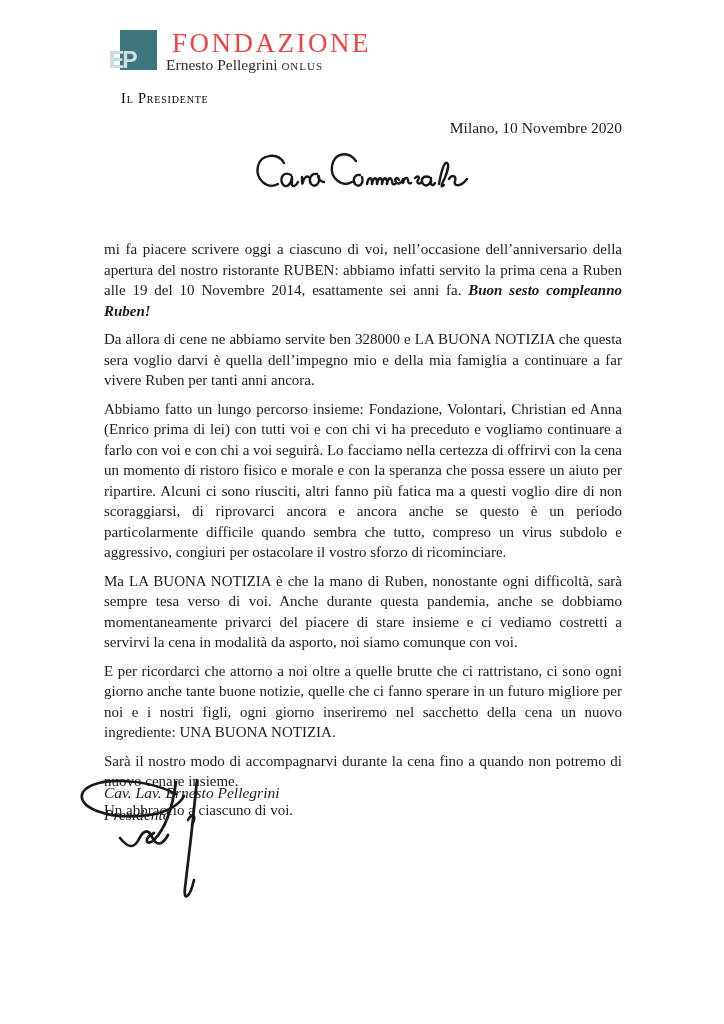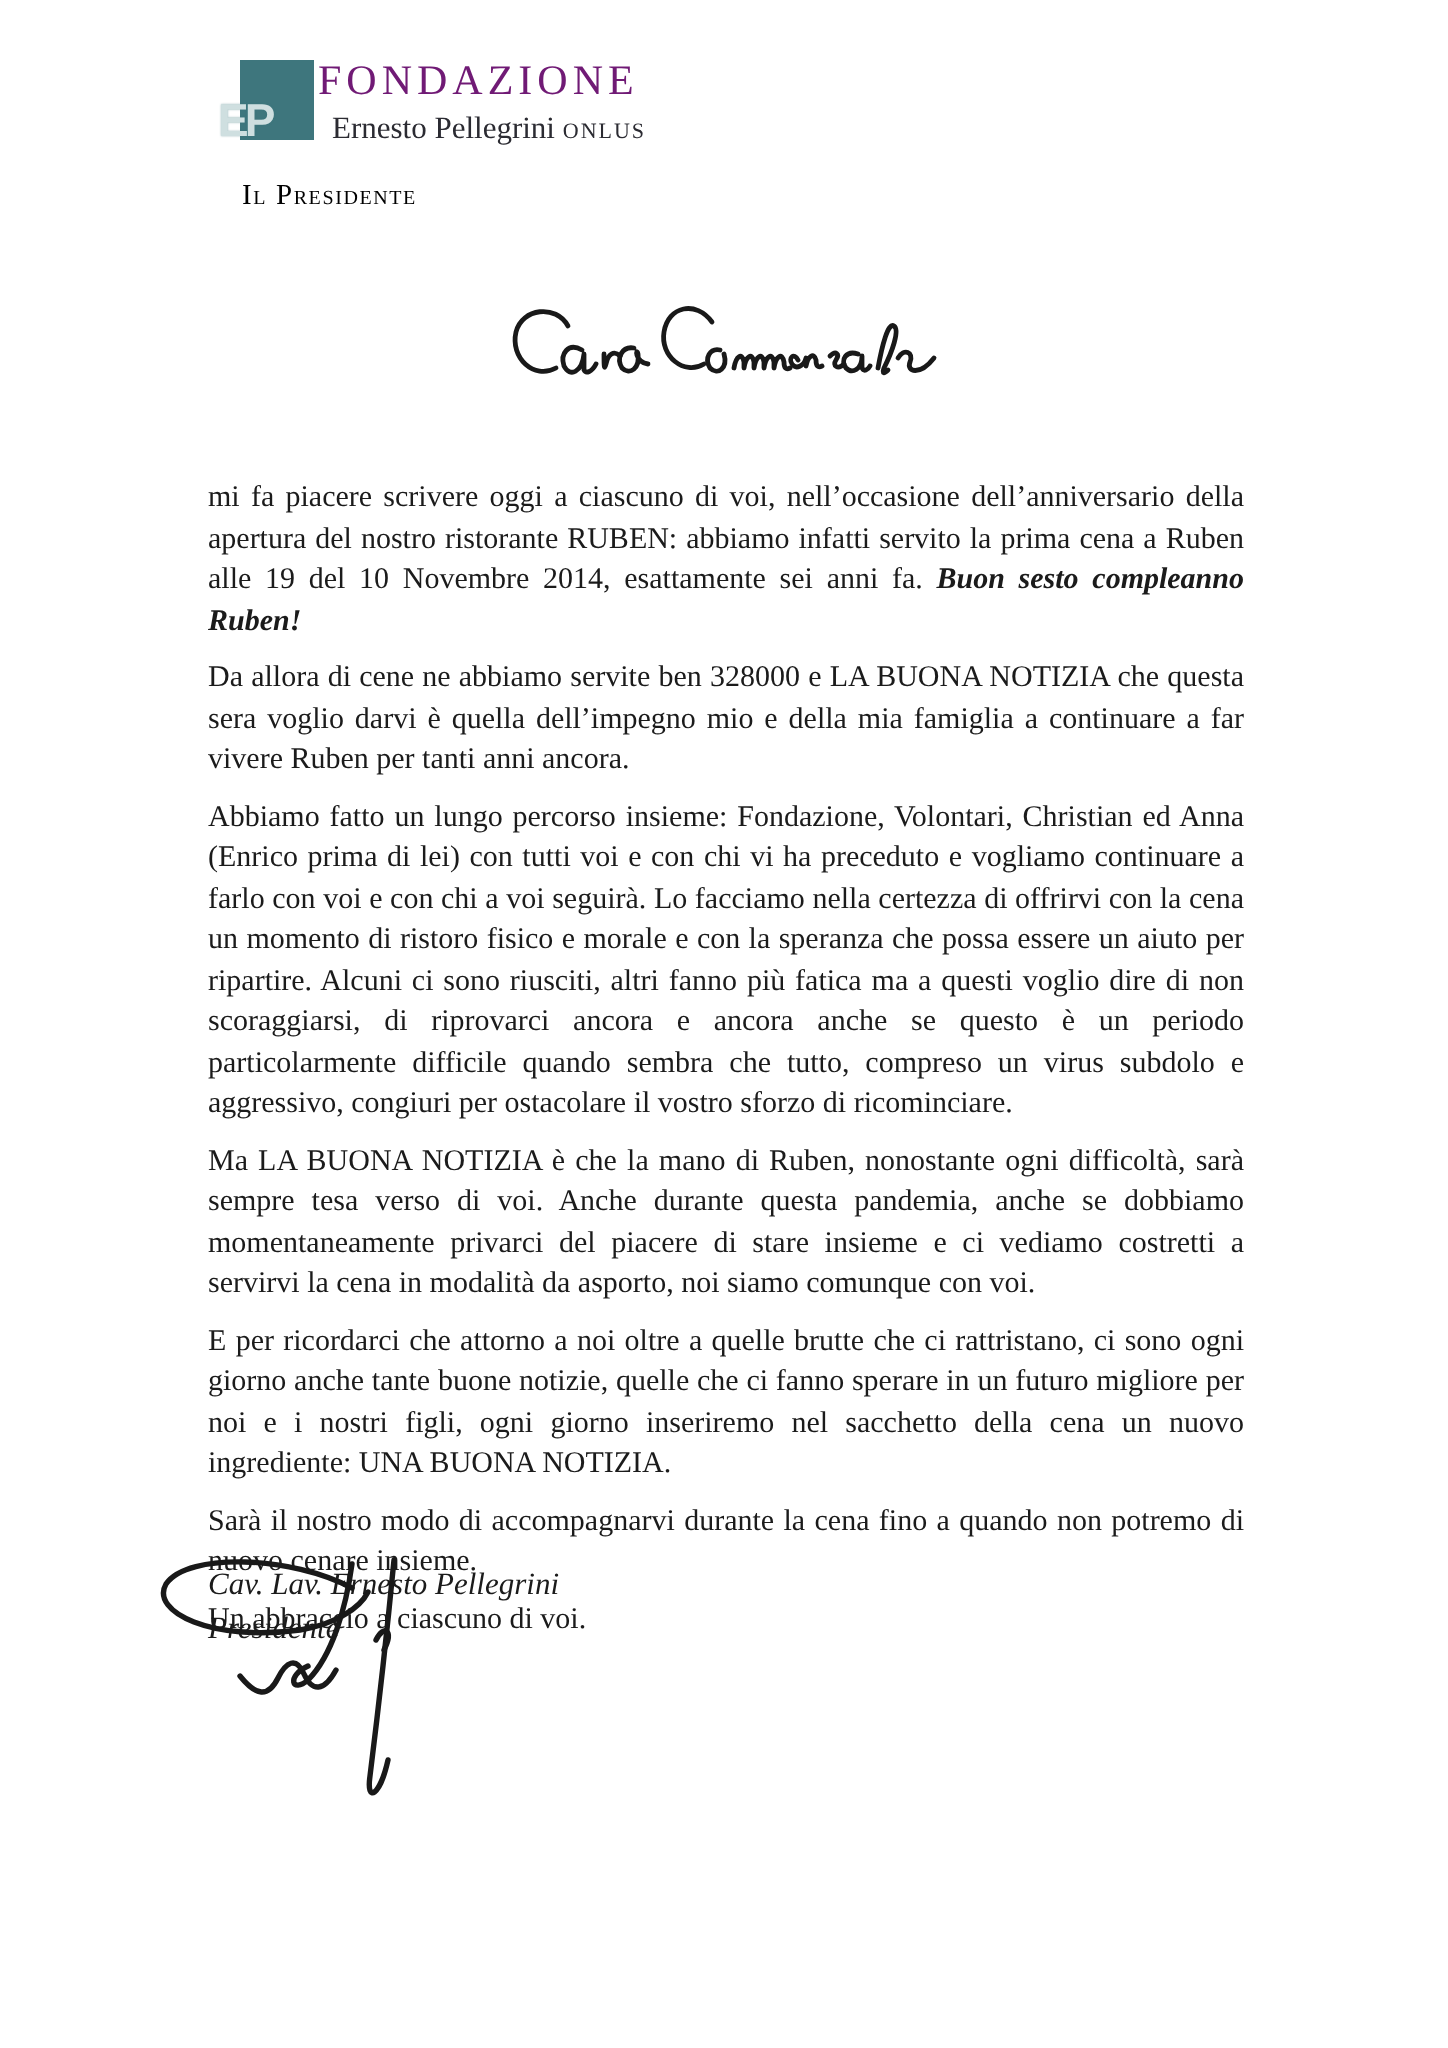--- a/index.html
+++ b/index.html
@@ -22,24 +22,24 @@
   }
   .logo-monogram {
     position:absolute; left:-11px; top:17px;
     font-size:23px; font-weight:bold;
     letter-spacing:-2px;
     color:#cfdfe0;
     text-shadow:0 0 1px rgba(62,118,125,.55);
     font-family:Liberation Sans, sans-serif;
   }
   .logo-title {
-    position:absolute; left:39px; top:-2px;
-    font-size:21px; letter-spacing:2.5px;
+    position:absolute; left:52px; top:-2px;
+    font-size:27px; letter-spacing:2.5px;
     font-weight:normal;
-    color:#701a75;
+    color:#ef4444;
     white-space:nowrap;
   }
   .logo-subtitle {
     position:absolute; left:46px; top:26px;
     font-size:15.5px; color:#2b2b32; white-space:nowrap;
   }
   .smallcaps { font-variant:small-caps; letter-spacing:1px;text-align:center; }
   .role-line {
     position:absolute; left:121px; top:90px;
     font-variant:small-caps;
@@ -84,20 +84,21 @@
     <div class="logo-square" style="background: rgb(62, 118, 125);"></div>
     <div class="logo-monogram">EP</div>
     <div class="logo-title">FONDAZIONE</div>
     <div class="logo-subtitle">
       <span>Ernesto Pellegrini </span><span class="smallcaps">onlus</span>
     </div>
   </div>
 
   <div class="role-line">Il Presidente</div>
 
+  <div class="dateline">Milano, 10 Novembre 2020</div>
 
   <svg class="salutation-svg" role="img" width="220" height="60" viewBox="0 0 220 60" aria-label="Caro Commensale">
     <g class="ink-path" stroke-width="2.4">
       <path d="M34 15 C28 4 11 6 8 18 C5 31 17 42 28 36"></path>
       <path d="M41 27 C34 23 30 29 32 35 C35 41 41 38 42 29 L42 37 C43 39 46 38 48 34"></path>
       <path d="M52 29 C52 34 52 38 53 34 C54 29 57 27 60 30"></path>
       <path d="M67 26 C61 25 58 31 61 36 C65 40 70 36 69 29 C68 25 67 33 74 34"></path>
       <path d="M106 13 C98 2 84 5 82 18 C80 30 92 40 102 34"></path>
       <path d="M110 27 C105 26 102 31 105 36 C109 40 114 36 112 29"></path>
       <path d="M117 36 C118 30 121 28 122 33 L122 36 C123 30 126 28 127 33 L127 36 C128 30 131 28 132 33 L132 36 C133 30 136 28 137 33 L137 36 C138 30 141 28 142 33 C142 36 143 37 145 36"></path>

